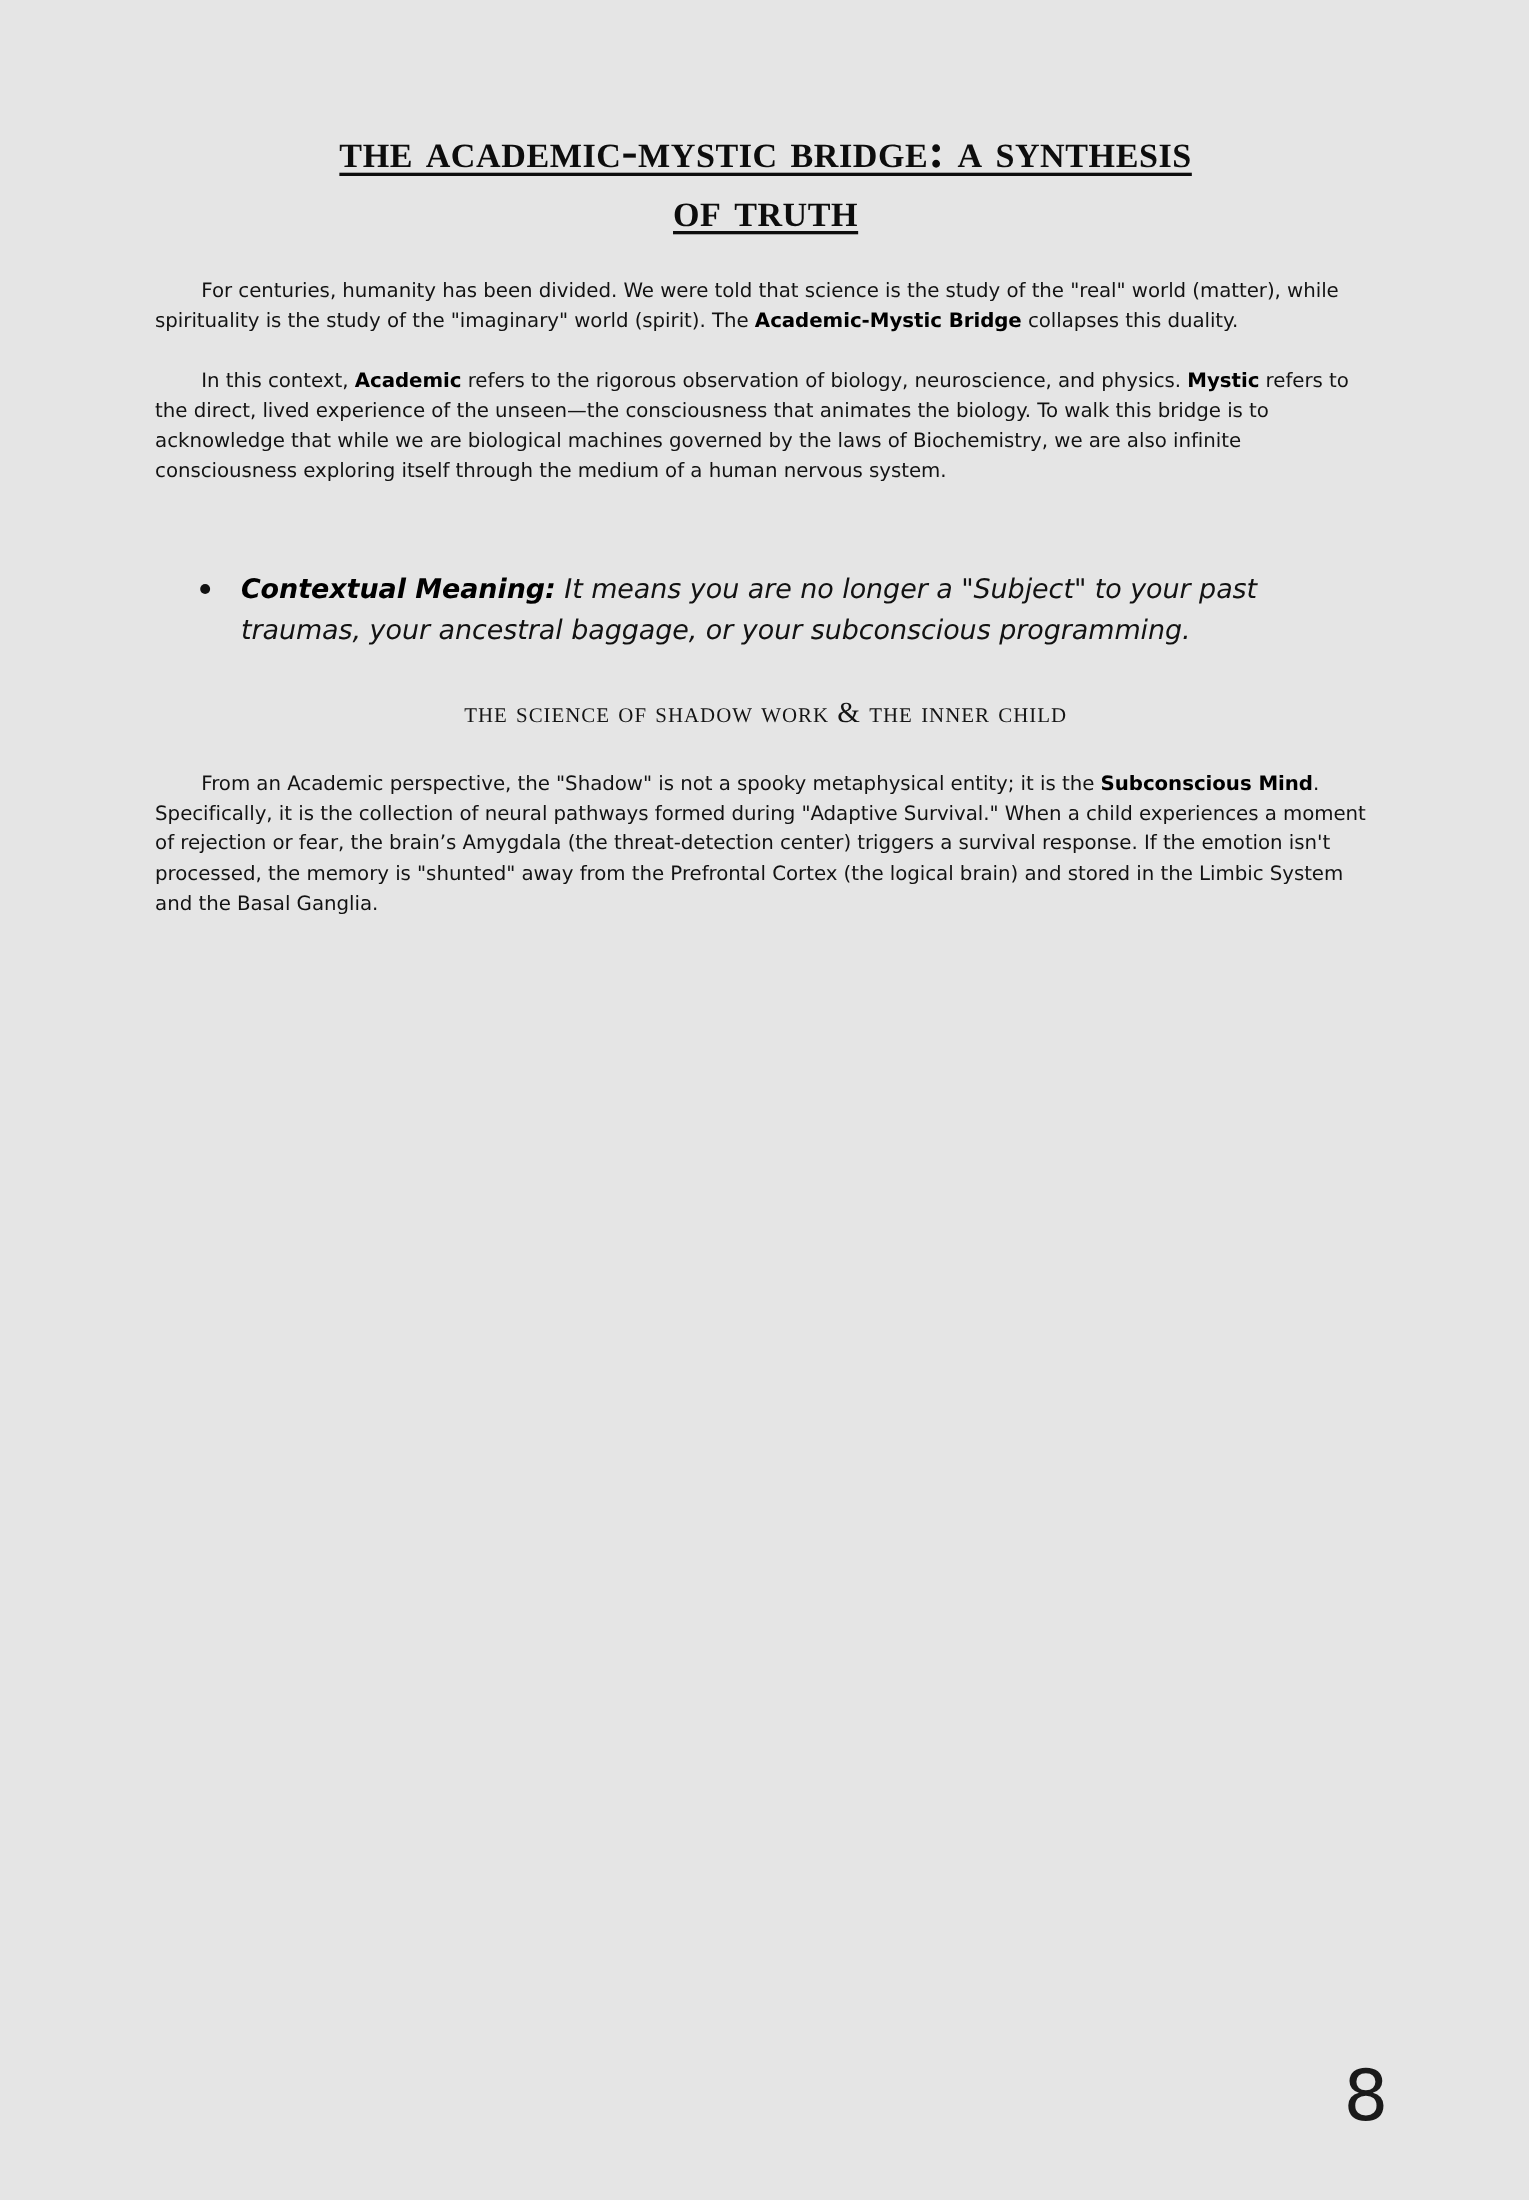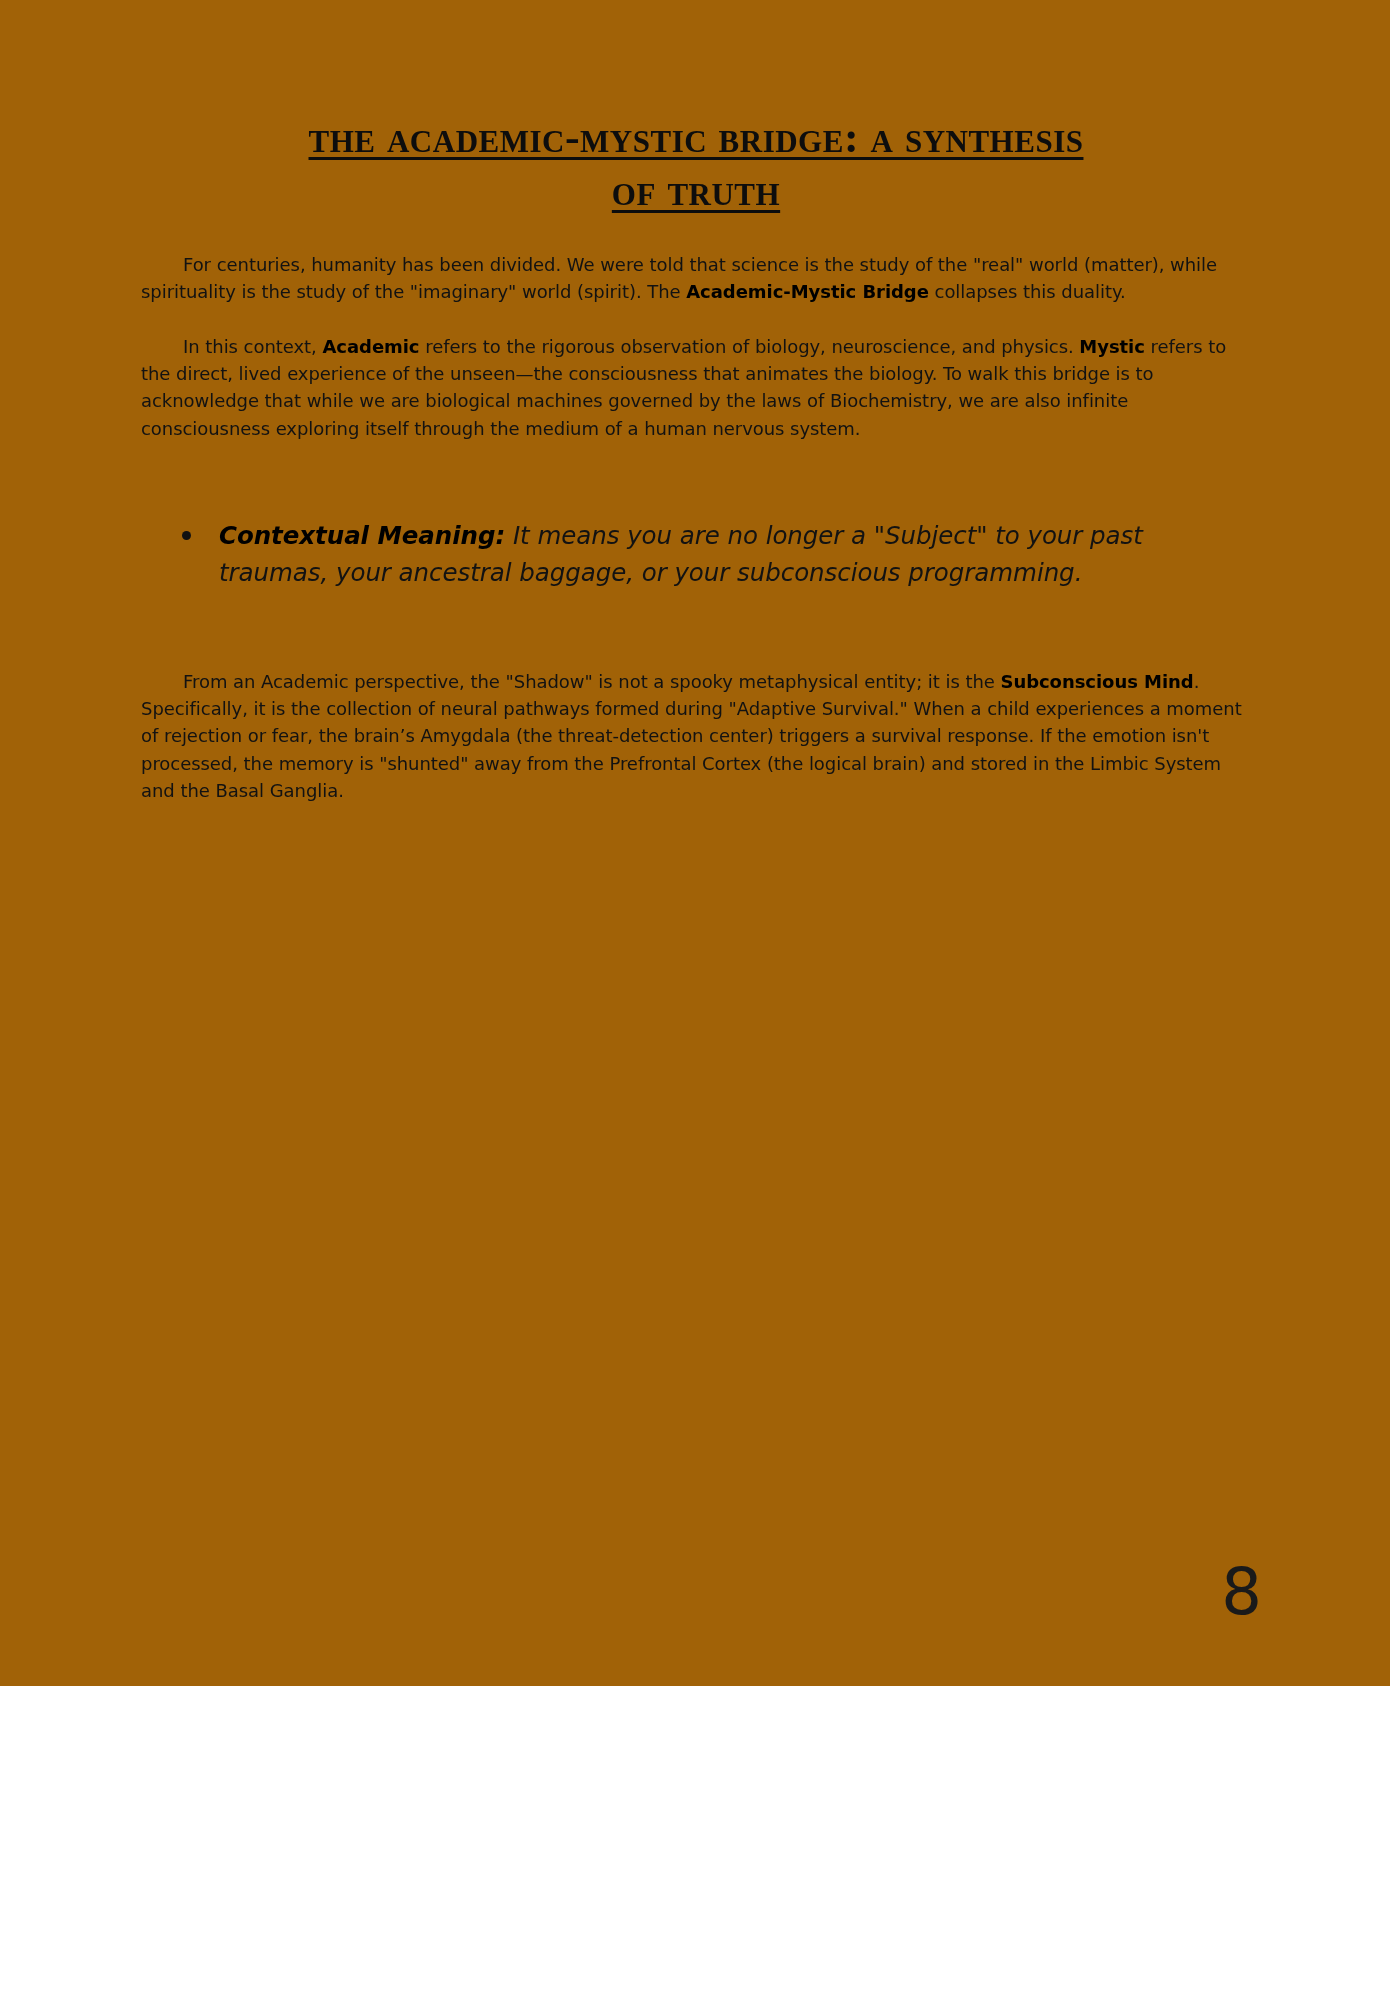--- a/index.html
+++ b/index.html
@@ -3,22 +3,22 @@
 <meta charset="utf-8">
 <style>
   html, body {
     margin: 0;
     padding: 0;
     background: #ffffff;
   }
   .page {
     position: relative;
     width: 1390px;
-    height: 1686px;
-    background: #a16207;
+    height: 2000px;
+    background: #e5e5e5;
     margin: 0 auto;
     box-sizing: border-box;
     padding: 0;
     overflow: hidden;
   }
   .content {
     position: absolute;
     left: 141px;
     top: 0;
     width: 1110px;
@@ -165,20 +165,21 @@
     <div class="gap-d"></div>
 
     <ul class="bullets">
       <li>
         <span class="dot"></span><b>Contextual Meaning:</b><span> It means you are no longer a "Subject" to your past traumas, your ancestral baggage, or your subconscious programming.</span>
       </li>
     </ul>
 
     <div class="gap-f"></div>
 
+    <h2 class="section-heading wide">The Science of Shadow Work &amp; the Inner Child</h2>
 
     <div class="gap-g"></div>
 
     <p class="para indent"><span>From an Academic perspective, the "Shadow" is not a spooky metaphysical entity; it is the </span><b>Subconscious Mind</b><span>. Specifically, it is the collection of neural pathways formed during "Adaptive Survival." When a child experiences a moment of rejection or fear, the brain’s Amygdala (the threat-detection center) triggers a survival response. If the emotion isn't processed, the memory is "shunted" away from the Prefrontal Cortex (the logical brain) and stored in the Limbic System and the Basal Ganglia.</span></p>
 
   </div>
 
   <div class="page-number">8</div>
 </div>
 

